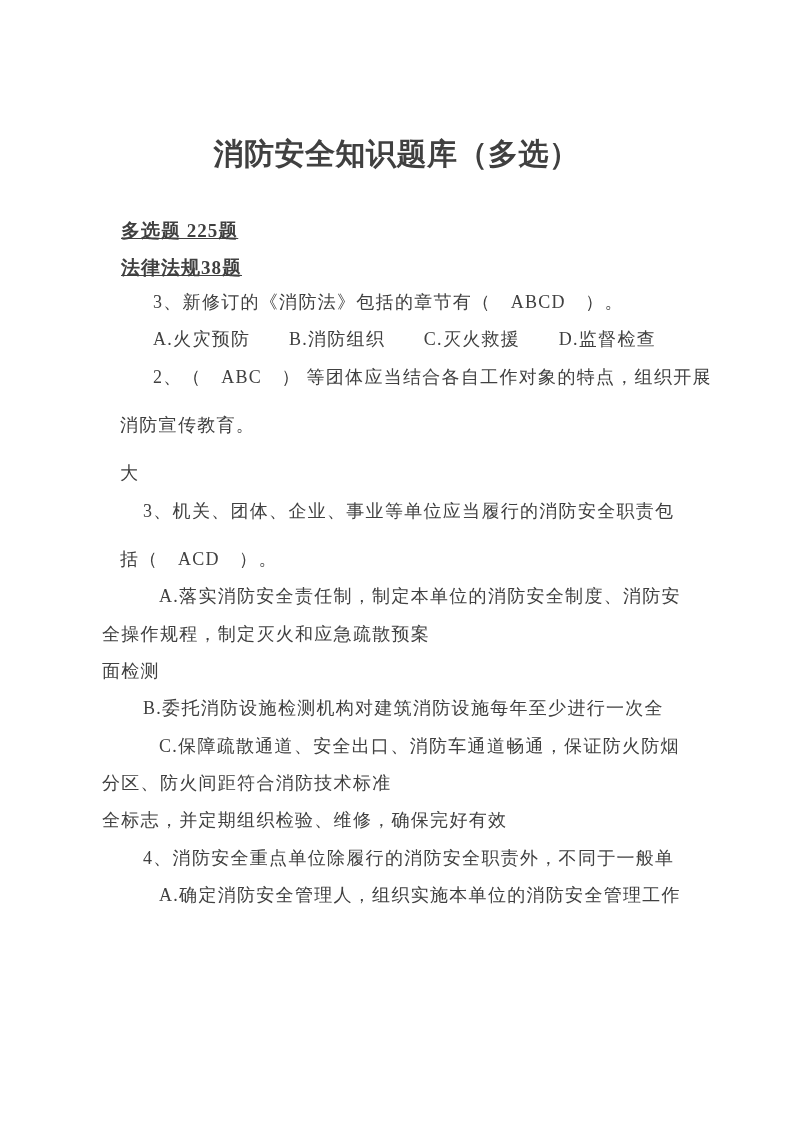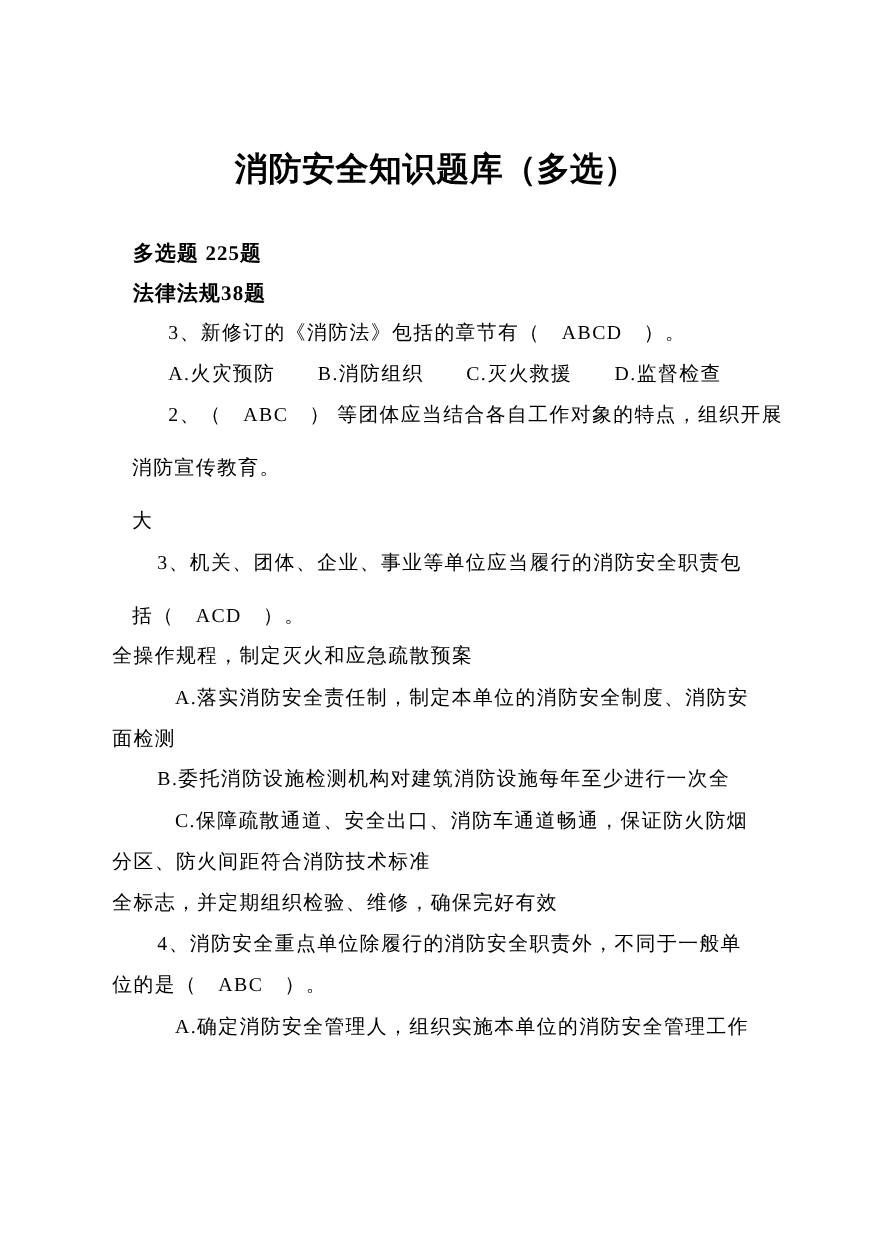--- a/index.html
+++ b/index.html
@@ -5,39 +5,40 @@
   html, body {
     margin: 0;
     padding: 0;
     background: #ffffff;
   }
   .page {
     position: relative;
     width: 793px;
     height: 1122px;
     background: #ffffff;
-    color: #000000;
+    color: #404040;
     font-family: "Liberation Serif", "DejaVu Serif", serif;
     overflow: hidden;
   }
   .doc-title {
     position: absolute;
     top: 134px;
     left: 0;
     width: 793px;
     text-align: center;
     font-size: 30px;
     font-weight: bold;
     letter-spacing: 0.5px;
     white-space: pre;
   }
   .headings {
     position: absolute;
     top: 218px;
     left: 121px;
+    text-decoration: underline;
   }
   .heading {
     height: 37.3px;
     line-height: 26px;
     font-size: 19px;
     font-weight: bold;
     letter-spacing: 1px;
     white-space: pre;
   }
   .body-text {
@@ -73,25 +74,24 @@
   </div>
 
   <div class="body-text">
     <div class="line ind-m">3、新修订的《消防法》包括的章节有（　ABCD　）。</div>
     <div class="line ind-m">A.火灾预防　　B.消防组织　　C.灭火救援　　D.监督检查</div>
     <div class="line ind-m">2、（　ABC　） 等团体应当结合各自工作对象的特点，组织开展</div>
     <div class="line ind-base">消防宣传教育。</div>
     <div class="line ind-base">大</div>
     <div class="line ind-s">3、机关、团体、企业、事业等单位应当履行的消防安全职责包</div>
     <div class="line ind-base">括（　ACD　）。</div>
+    <div class="line ind-l">A.落实消防安全责任制，制定本单位的消防安全制度、消防安</div>
     <div class="line ind-out">全操作规程，制定灭火和应急疏散预案</div>
-    <div class="line ind-l">A.落实消防安全责任制，制定本单位的消防安全制度、消防安</div>
     <div class="line ind-out">面检测</div>
     <div class="line ind-s">B.委托消防设施检测机构对建筑消防设施每年至少进行一次全</div>
     <div class="line ind-l">C.保障疏散通道、安全出口、消防车通道畅通，保证防火防烟</div>
     <div class="line ind-out">分区、防火间距符合消防技术标准</div>
     <div class="line ind-out">全标志，并定期组织检验、维修，确保完好有效</div>
     <div class="line ind-s">4、消防安全重点单位除履行的消防安全职责外，不同于一般单</div>
-    <div class="line ind-out">位的是（　ABC　）。</div>
     <div class="line ind-l">A.确定消防安全管理人，组织实施本单位的消防安全管理工作</div>
   </div>
 
 </div>
 
 </body></html>

